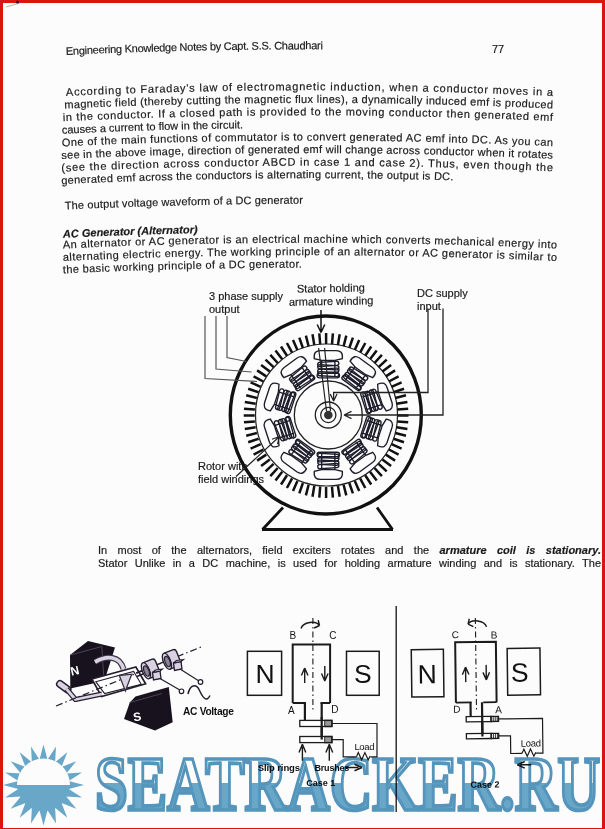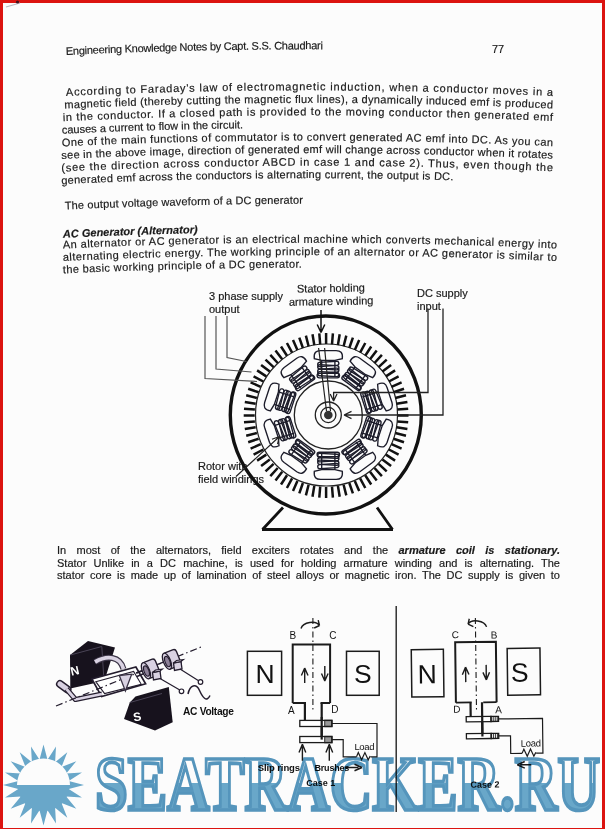--- a/index.html
+++ b/index.html
@@ -1,20 +1,20 @@
 <!DOCTYPE html>
 <html><head>
 <meta charset="utf-8">
 <style>
 html,body{margin:0;padding:0;}
 body{width:605px;height:829px;overflow:hidden;background:#fff;font-family:"Liberation Sans",sans-serif;}
 #page{position:absolute;left:0;top:0;width:605px;height:829px;background:#fcfcfc;}
 #border{position:absolute;left:0;top:0;width:599px;height:825px;border:3px solid #dc1410;}
 .t{position:absolute;font-size:11px;line-height:12.6px;color:#1a1a1a;-webkit-text-stroke:0.18px #1a1a1a;}
-.just{text-align:justify;}
+.just{text-align:justify;margin-left:41px;}
 .just div{text-align-last:justify;}
 .just div.last{text-align-last:left;}
 </style>
 </head>
 <body>
 <div id="page">
 <div id="border"></div>
 <svg width="40" height="12" viewBox="0 0 40 12" style="position:absolute;left:0;top:0;">
       <path d="M6,7 L20,3" stroke="#b9b9c2" stroke-width="1.2" fill="none"></path>
       <circle cx="17.5" cy="2" r="1.6" fill="#42111d"></circle>
@@ -161,22 +161,21 @@
 <path d="M132.5,249.5 L153,227.5 M247,227.5 L262.5,249.5 M132,249.5 L263,249.5" stroke="#111" stroke-width="2.8" fill="none"></path>
 <path d="M75,36 L75,98.5 L127,101.5 M86,36 L86,89 L121.5,92 M97,36 L97,77.5 L116.5,81.5" stroke="#555" stroke-width="1.2" fill="none"></path>
 <path d="M191,30 L191,52.5 M191,52.5 L187.2,44.5 M191,52.5 L194.8,44.5" stroke="#111" stroke-width="1.5" fill="none"></path>
 <path d="M298,28.5 L298,112.5 L203.6,112.5 L203.6,121 M203.6,121 L200.2,114 M203.6,121 L207,114" stroke="#222" stroke-width="1.3" fill="none"></path>
 <path d="M313,28.5 L313,135 L214,135 M214,135 L221.5,131.4 M214,135 L221.5,138.6" stroke="#222" stroke-width="1.3" fill="none"></path>
 <path d="M106,196.5 L149.5,156.5 M149.5,156.5 L147.5,164.2 M149.5,156.5 L142,159.3" stroke="#222" stroke-width="1.2" fill="none"></path>
 </svg>
 
 <div class="t just" style="left:57px;top:544px;width:503px;">
 <div>In most of the alternators, field exciters rotates and the <b><i>armature coil is stationary.</i></b></div>
-<div>Stator Unlike in a DC machine, is used for holding armature winding and is alternating. The</div>
-<div>stator core is made up of lamination of steel alloys or magnetic iron. The DC supply is given to</div>
+<div>Stator Unlike in a DC machine, is used for holding armature winding and is stationary. The</div>
 </div>
 
 <svg id="crank" width="200" height="130" viewBox="0 0 200 130" style="position:absolute;left:50px;top:612px;">
 <polygon points="20.0,43.0 38.0,29.0 65.0,35.5 54.3,69.0 20.3,76.5" fill="#17121d"></polygon>
 <path d="M20.400000000000006,43 L51.8,34.5 L54,69" stroke="#4a4456" stroke-width="1" fill="none"></path>
 <text x="20" y="63" font-size="12" font-weight="bold" fill="#fff" transform="rotate(-13 24 57)" font-family="Liberation Sans,sans-serif">N</text>
 <polygon points="41.9,67.0 85.9,55.0 95.6,71.7 51.6,84.6" fill="#fff" stroke="#241d2e" stroke-width="1.7"></polygon>
 <polygon points="45.8,69.7 83.6,59.4 91.3,72.3 54.6,81.6" fill="none" stroke="#241d2e" stroke-width="1.1"></polygon>
 <path d="M10,72 L17.5,77.5" stroke="#241d2e" stroke-width="8" stroke-linecap="round" fill="none"></path>
 <path d="M10,72 L17.5,77.5" stroke="#d9d2e2" stroke-width="5" stroke-linecap="round" fill="none"></path>

